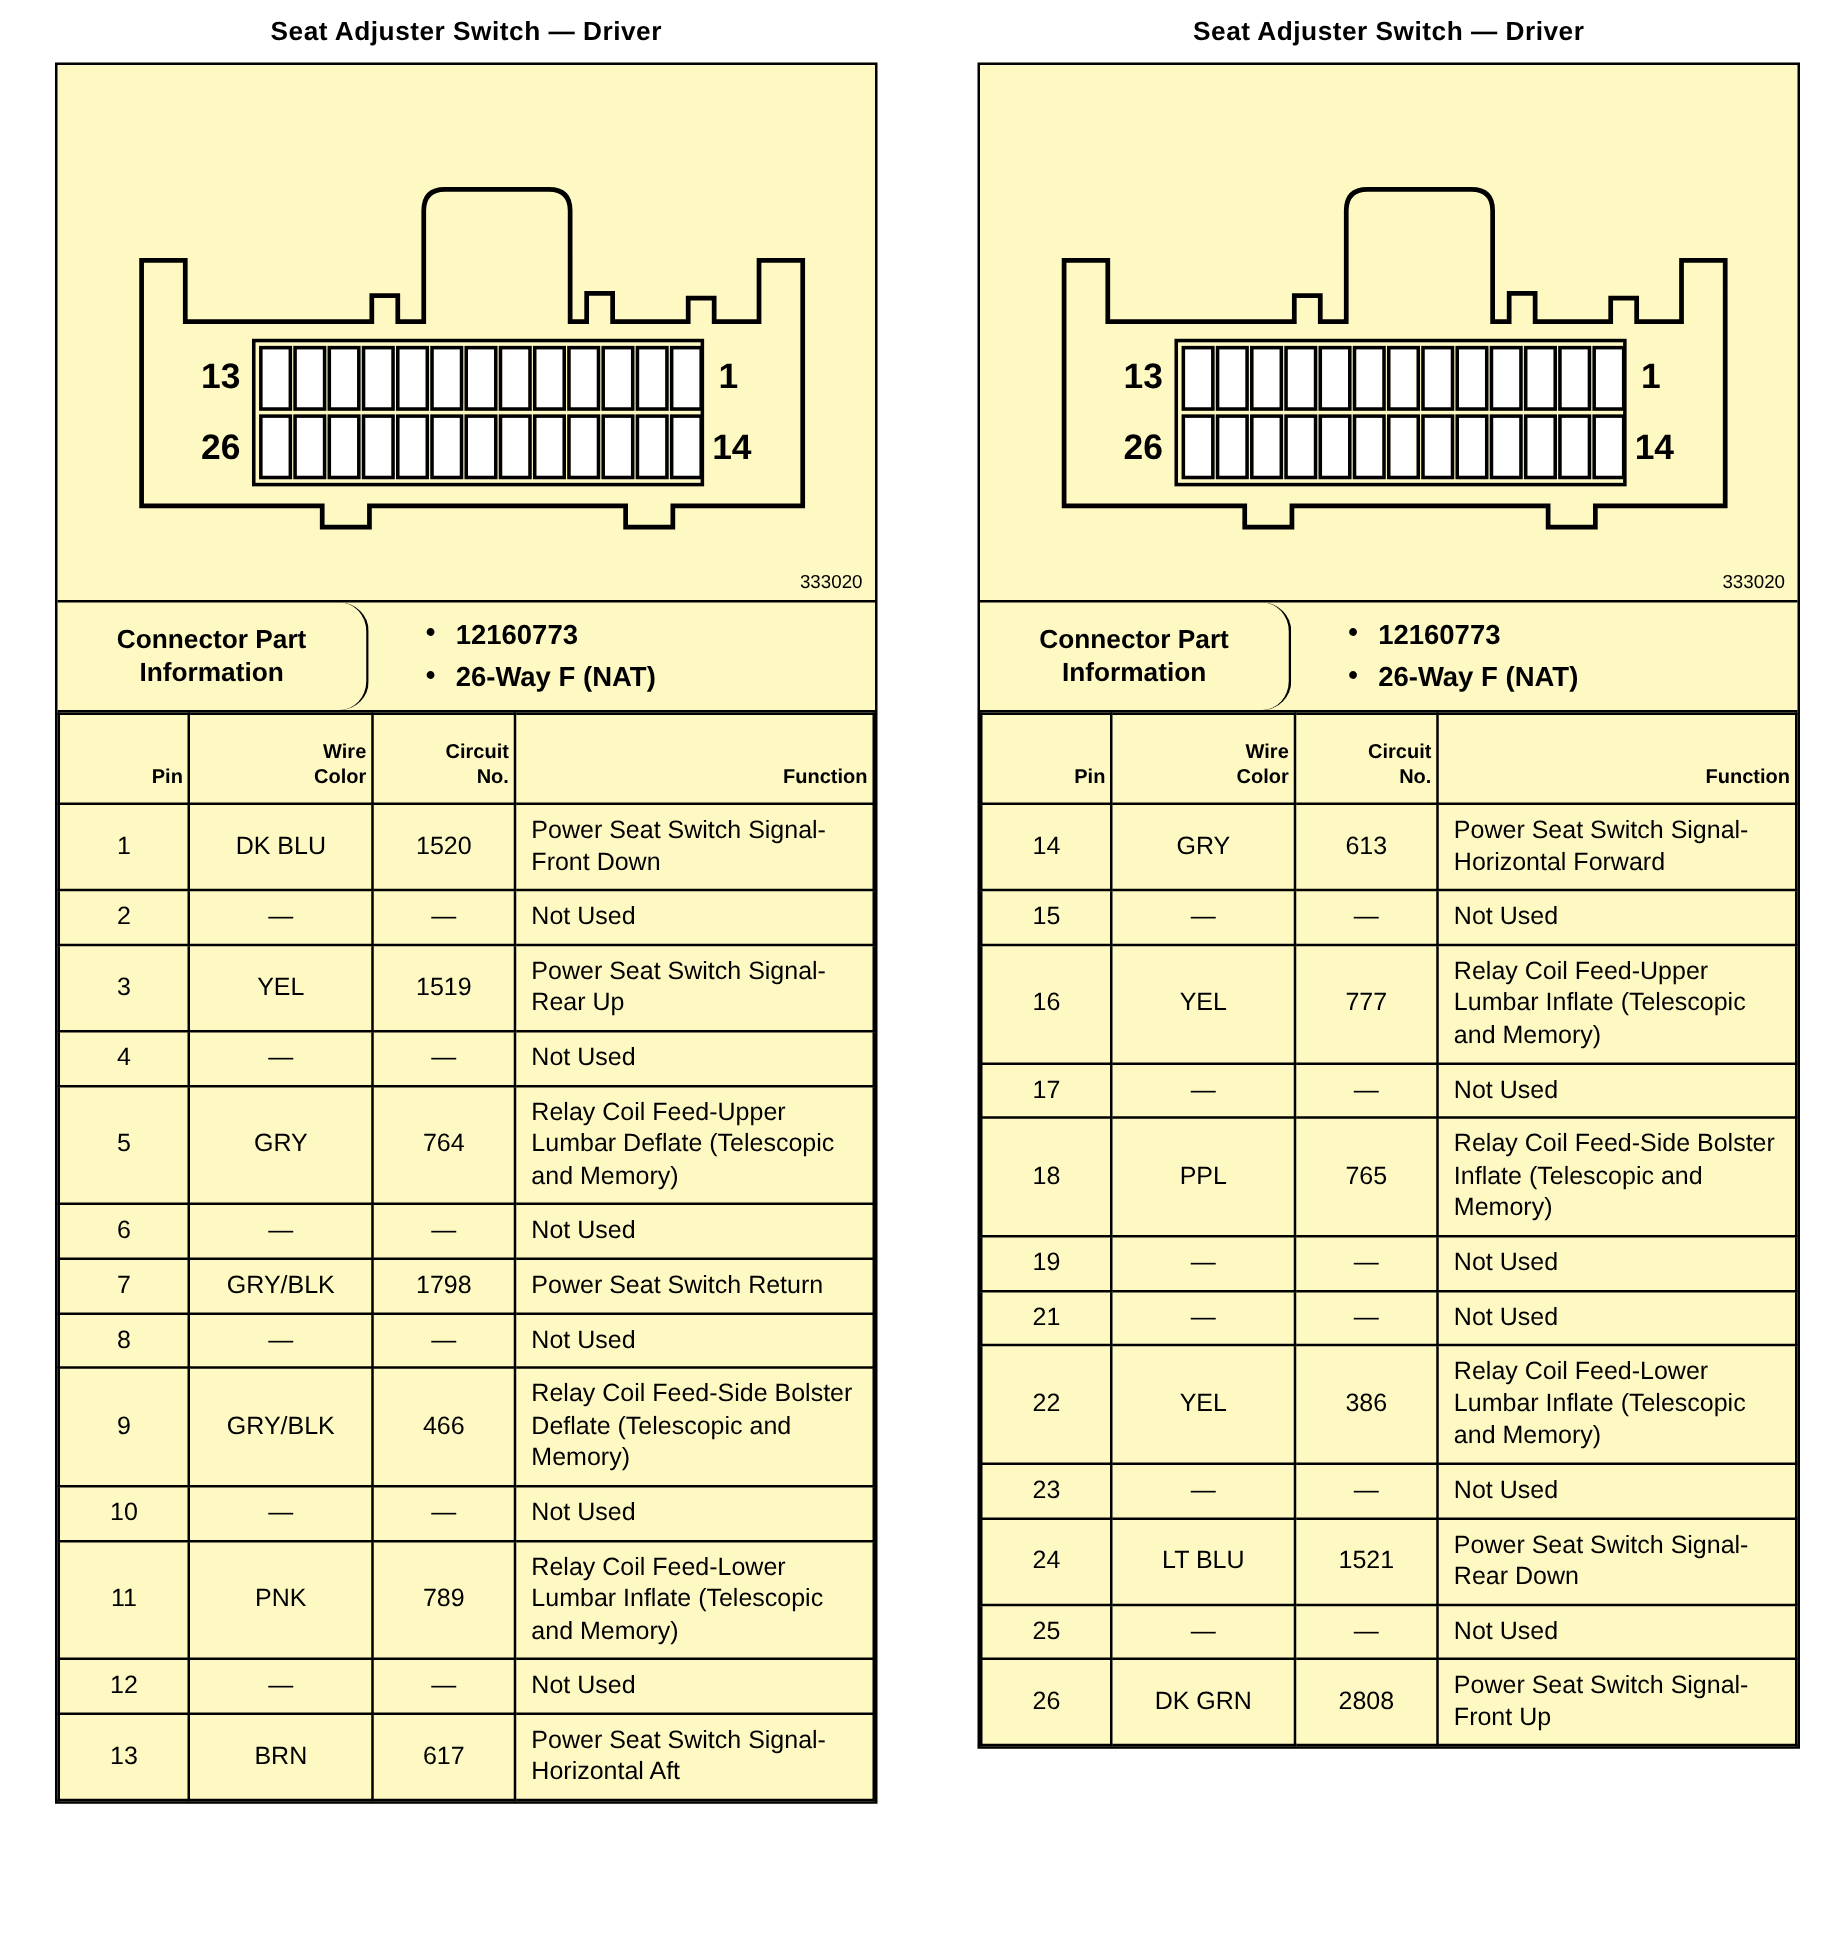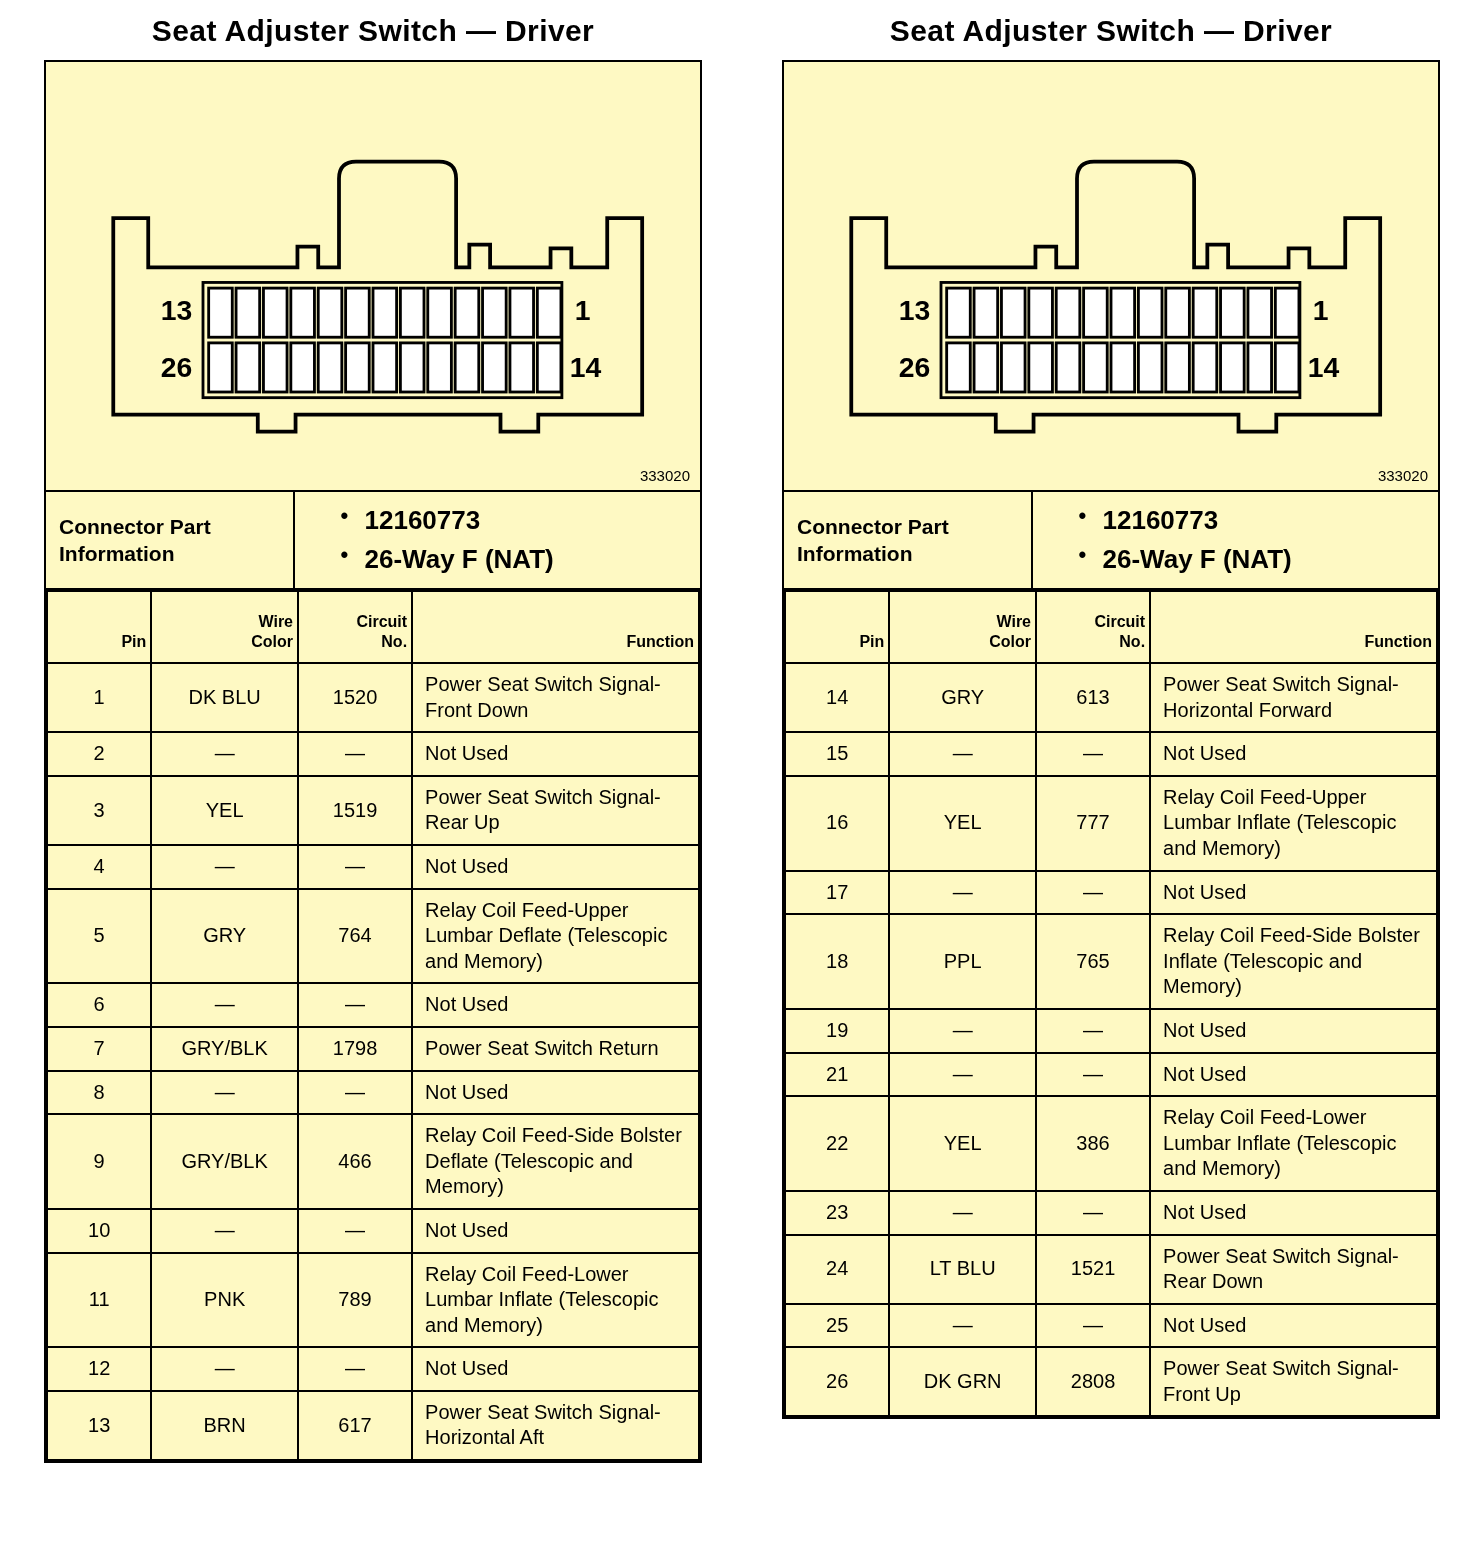--- a/index.html
+++ b/index.html
@@ -10,21 +10,21 @@
     color: #000;
     -webkit-font-smoothing: antialiased;
   }
   .page {
     display: flex;
     padding: 14px 24px 12px 44px;
     gap: 80px;
   }
   .panel { width: 658px; flex: 0 0 auto; }
   .panel-title {
-    font-size: 30px;
+    font-size: 21px;
     font-weight: bold;
     text-align: center;
     letter-spacing: 0.4px;
     margin-bottom: 12px;
   }
   .box { border: 2px solid #000; background: #fef9c3; }
 
   
   .diagram {
     position: relative;
@@ -45,32 +45,33 @@
   }
 
   
   .info-row { display: flex; border-bottom: 2px solid #000; }
   .info-label {
     width: 38%;
     border-right: 2px solid #000;
     display: flex;
     align-items: center;
     justify-content: center;
-    text-align: left;
+    text-align: center;
     font-weight: bold;
     font-size: 21px;
     line-height: 1.3;
     padding: 10px 13px;
+    border-radius: 23px;
   }
   .info-items { flex: 1; padding: 9px 10px 9px 46px; }
   .info-items ul { list-style: none; }
   .info-items li {
     position: relative;
     font-weight: bold;
-    font-size: 26px;
+    font-size: 22px;
     padding: 4px 0 4px 24px;
   }
   .info-items li::before { content: "\2022"; position: absolute; left: 0; top: 2px; font-size: 22px; }
 
   
   table.pin-table { width: 100%; border-collapse: collapse; table-layout: fixed; }
   .pin-table th, .pin-table td { border: 2px solid #000; }
   .pin-table th {
     font-size: 16px;
     font-weight: bold;

